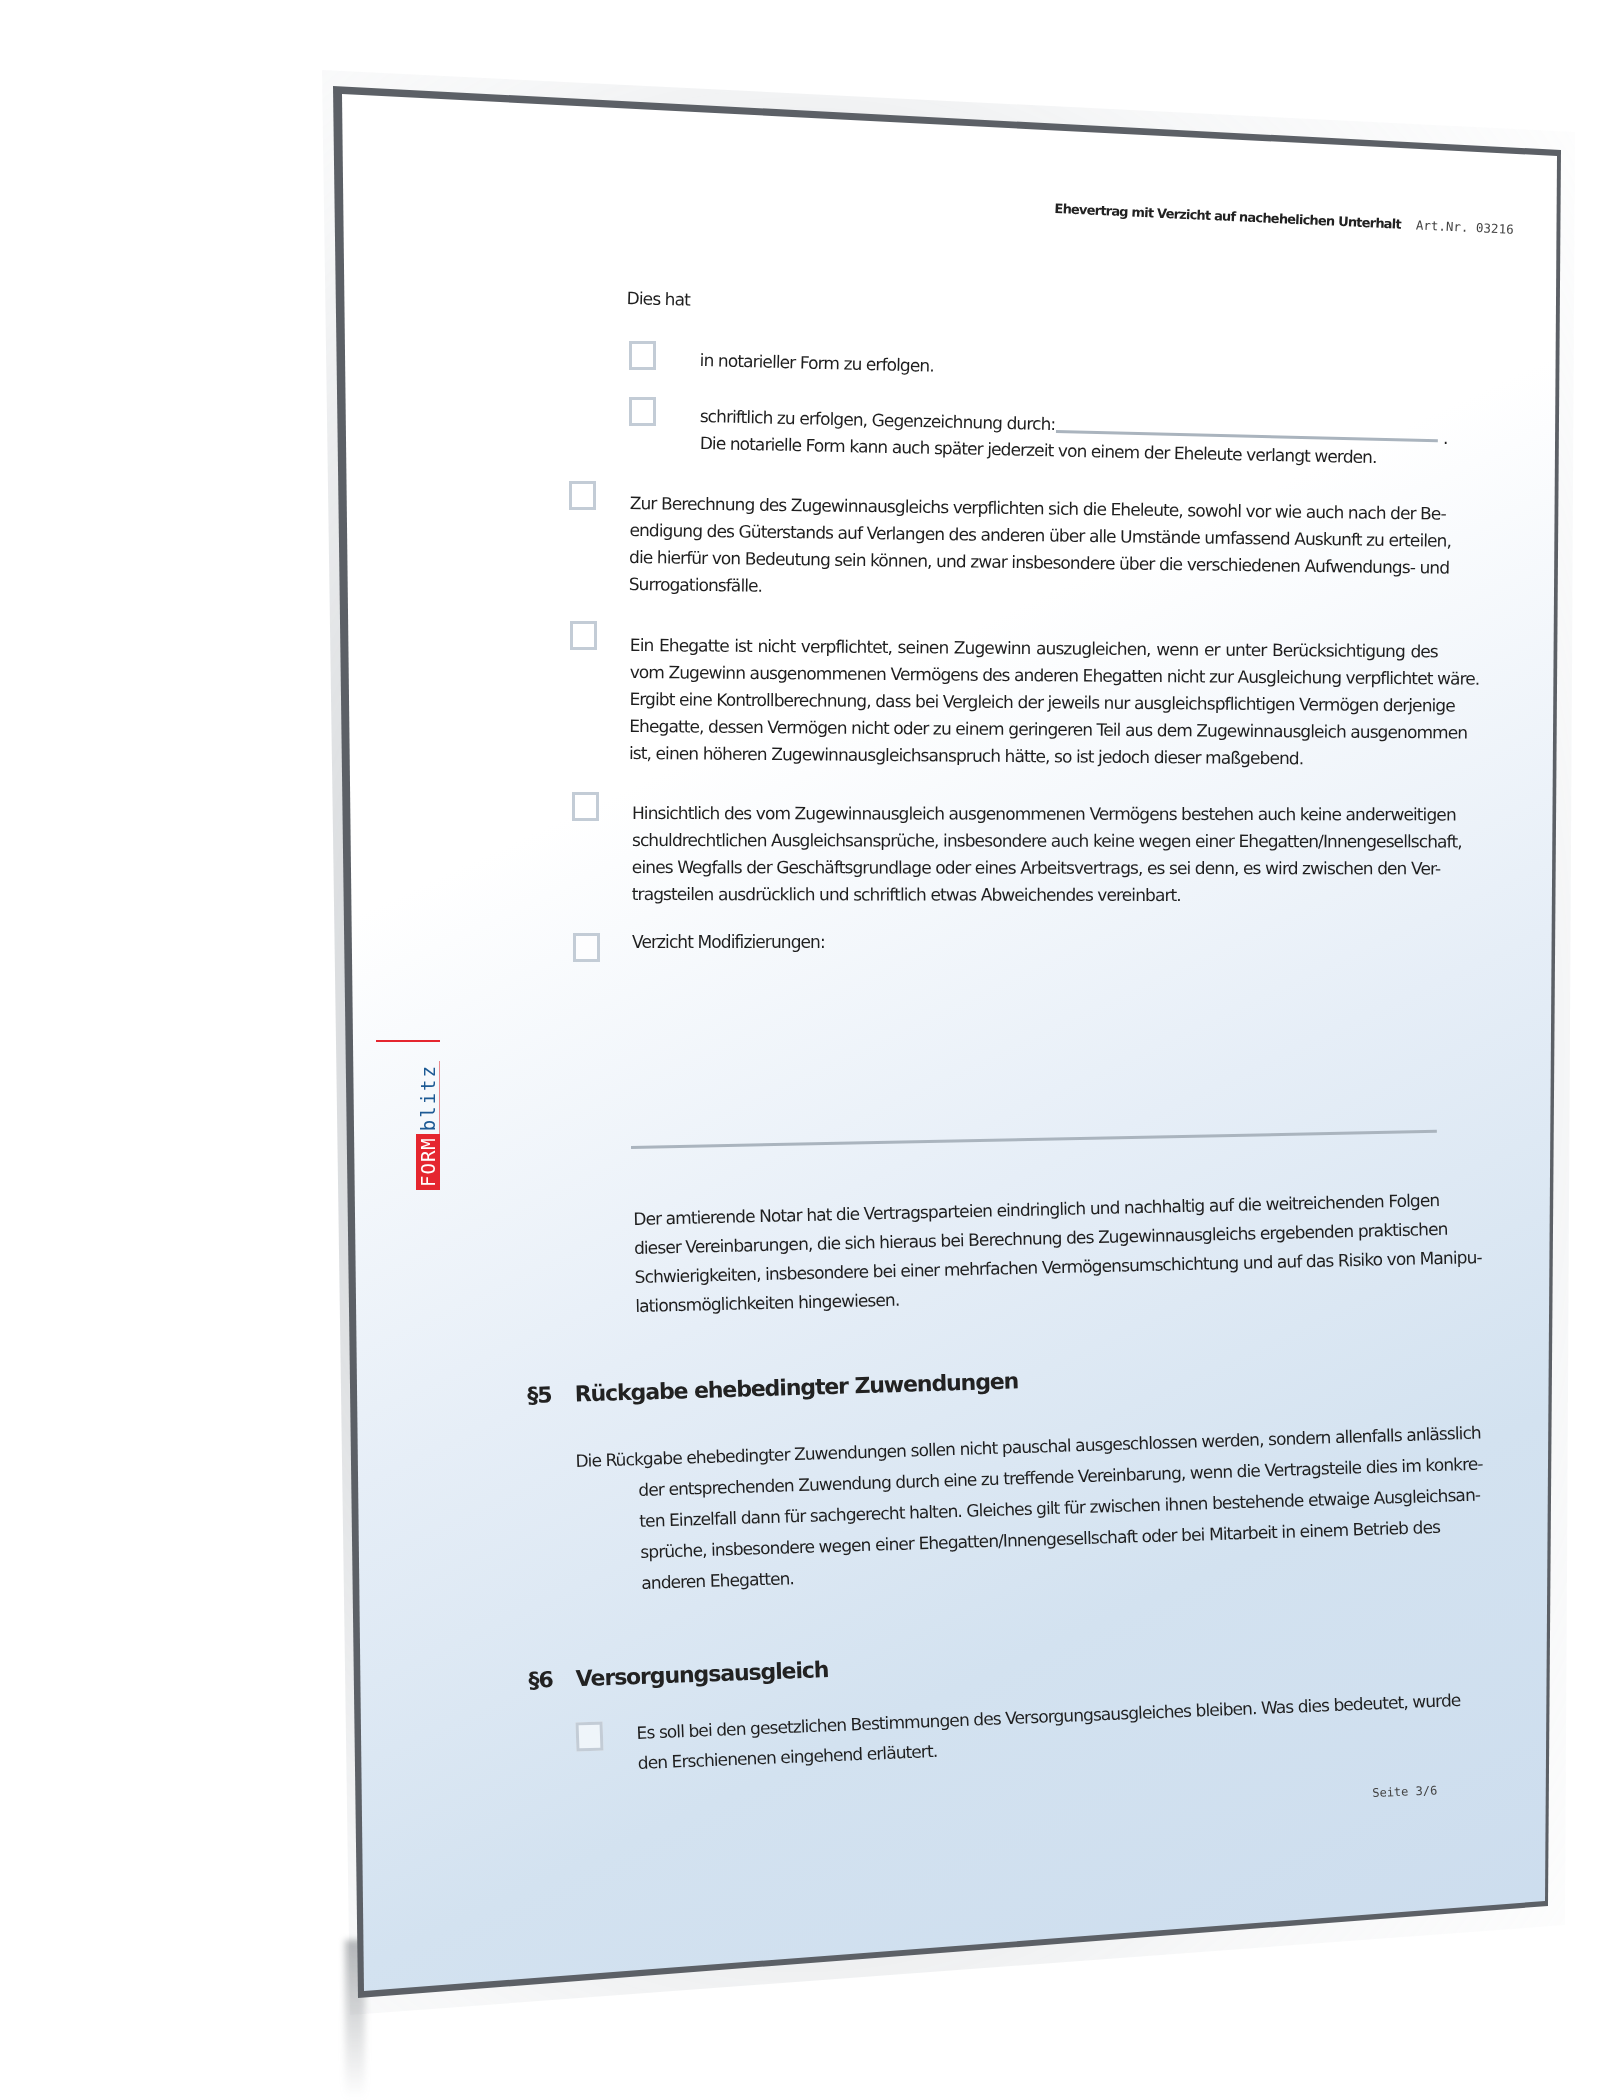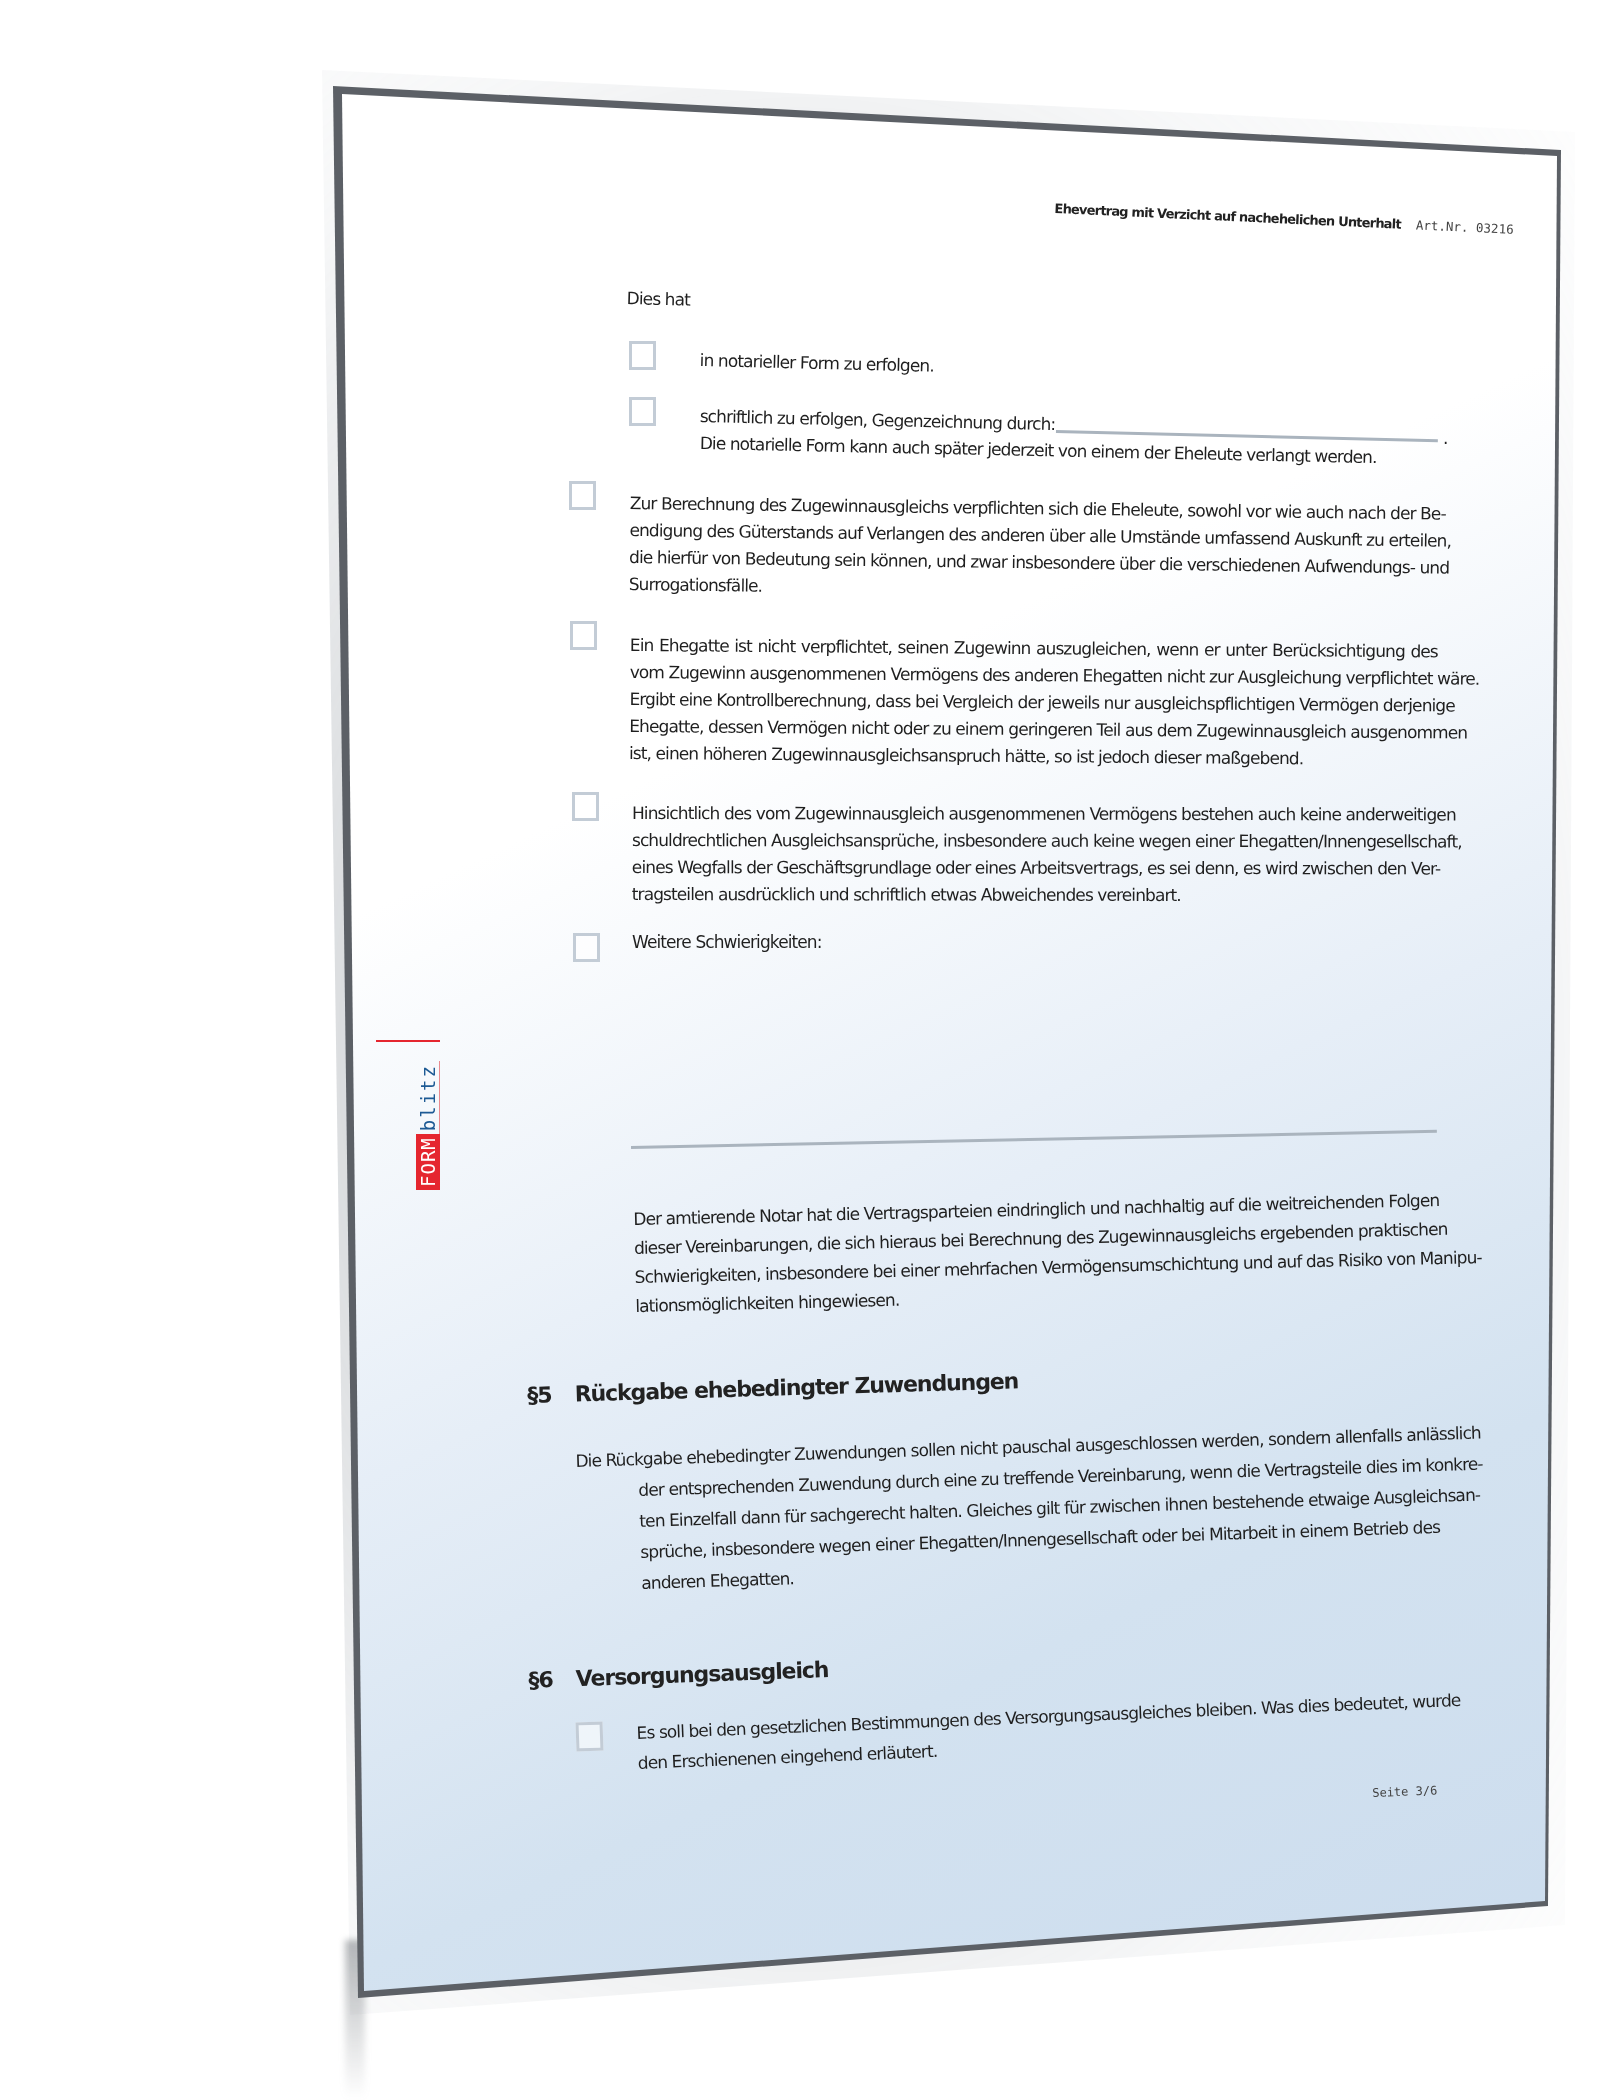--- a/index.html
+++ b/index.html
@@ -128,21 +128,21 @@
 
 <div class="checkbox" style="left:572px; top:792px;"></div>
 <div class="abs body-text" style="left:632px; top:800px; width:806px; transform: rotate(0.1deg);">
   <span class="line justify">Hinsichtlich des vom Zugewinnausgleich ausgenommenen Vermögens bestehen auch keine anderweitigen</span>
   <span class="line justify">schuldrechtlichen Ausgleichsansprüche, insbesondere auch keine wegen einer Ehegatten/Innengesellschaft,</span>
   <span class="line justify">eines Wegfalls der Geschäftsgrundlage oder eines Arbeitsvertrags, es sei denn, es wird zwischen den Ver-</span>
   <span class="line">tragsteilen ausdrücklich und schriftlich etwas Abweichendes vereinbart.</span>
 </div>
 
 <div class="checkbox" style="left:573px; top:933px;"></div>
-<div class="abs body-text" style="left:632px; top:932px;">Weitere Schwierigkeiten:</div>
+<div class="abs body-text" style="left:632px; top:932px;">Verzicht Modifizierungen:</div>
 <div class="rule" style="left:631px; top:1146px; width:806px; transform: rotate(-1.15deg);"></div>
 
 <div class="logo">
   <div class="logo-tick"></div>
   <div class="logo-inner">
     <span class="logo-form">FORM</span>
     <span class="logo-blitz">blitz</span>
   </div>
 </div>
 

